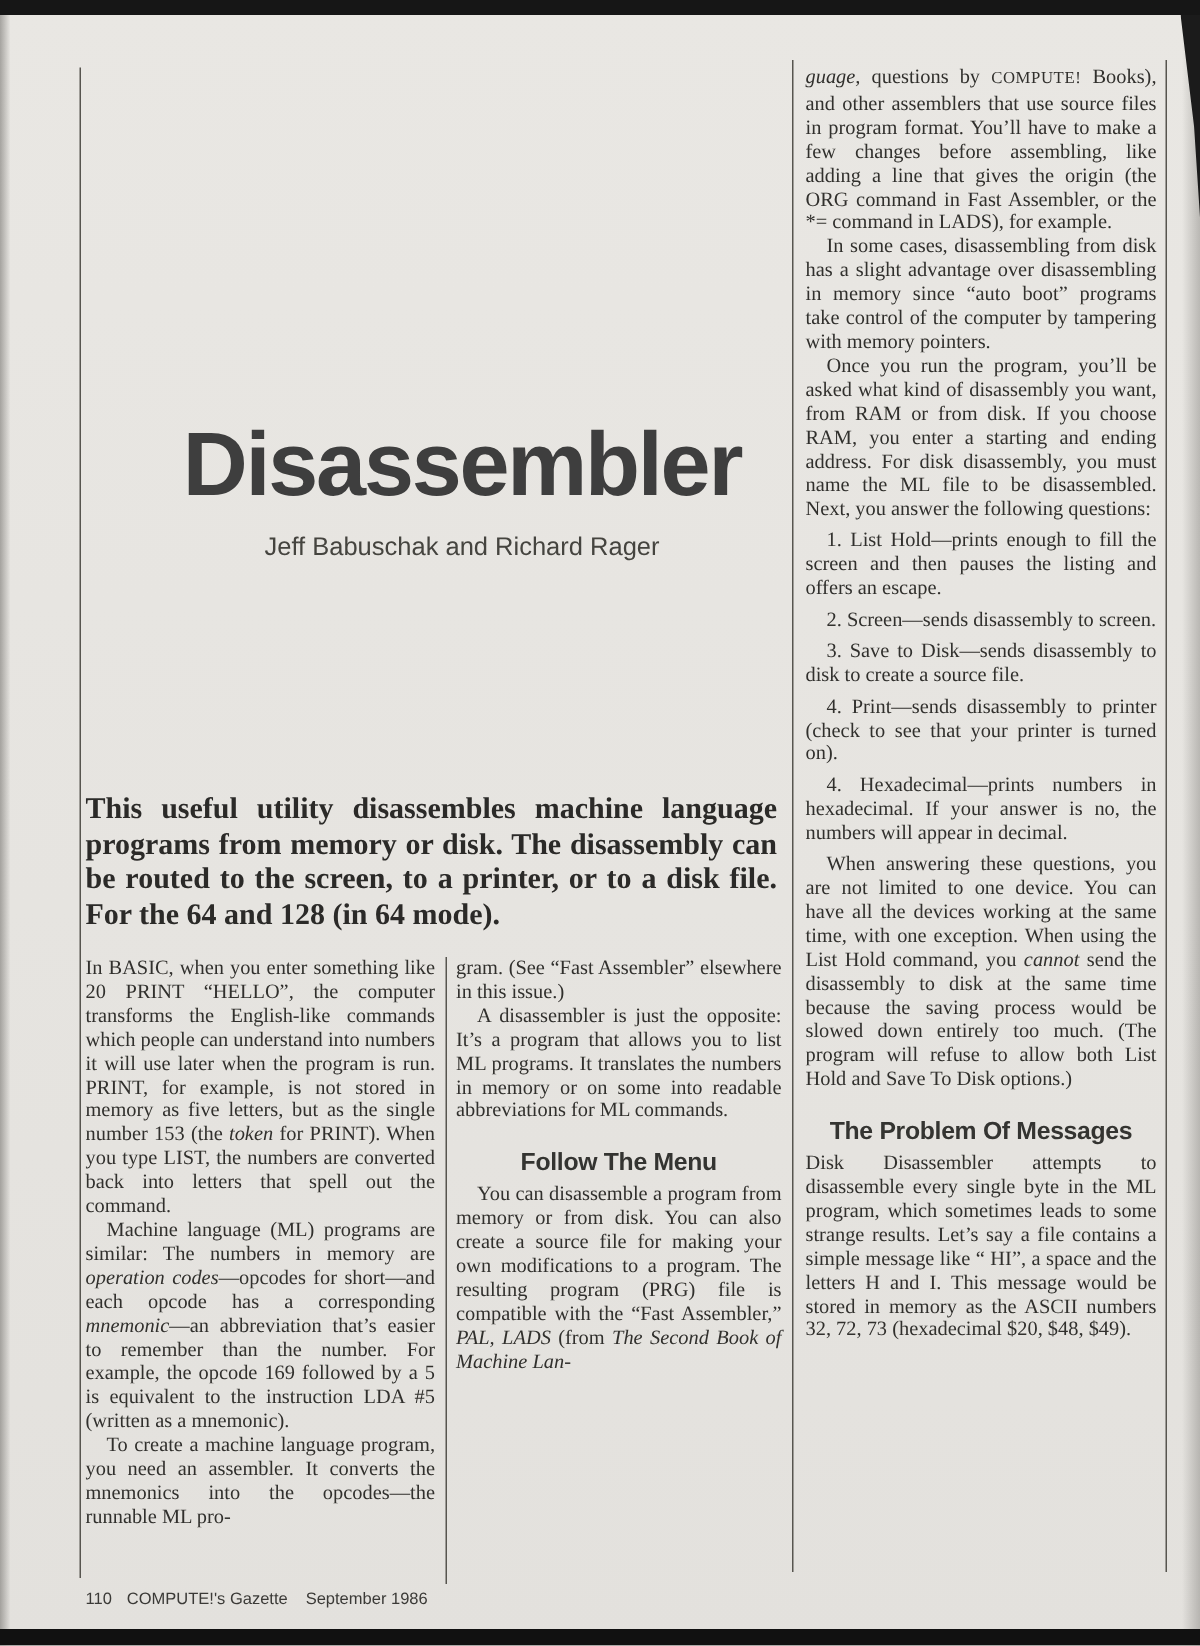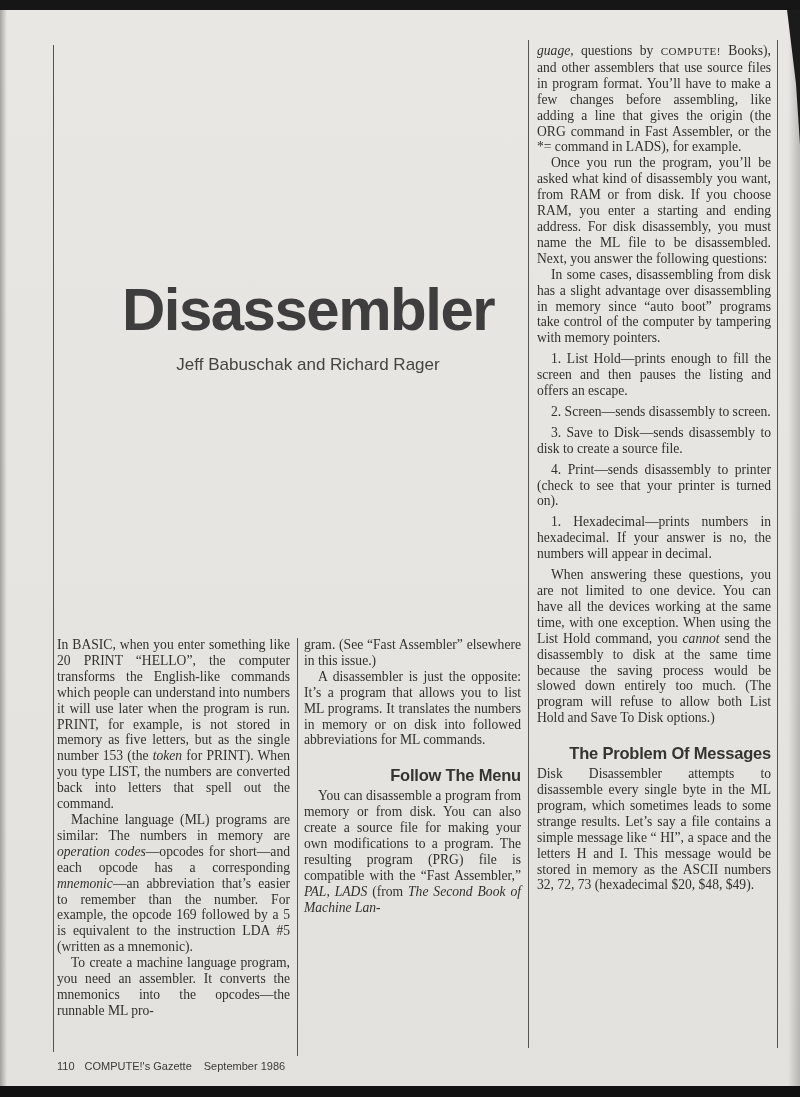--- a/index.html
+++ b/index.html
@@ -37,21 +37,21 @@
 
   .col{position:absolute;font-size:13.6px;line-height:15.9px;text-align:justify;color:#31302d;}
   .col1{left:57px;top:637px;width:233px;height:424px;}
   .col2{left:304px;top:637px;width:217px;height:424px;}
   .col3{left:537px;top:43px;width:234px;height:1016px;}
   .col p{margin:0;}
   .col p.indent{text-indent:14px;}
   .col p.gap{margin-top:5px;}
   .col h3{
     margin:20px 0 4px 0;font-family:"Liberation Sans", sans-serif;
-    font-size:16.5px;color:#343431;text-align:right;letter-spacing:-0.2px;
+    font-size:16.5px;color:#343431;text-align:center;letter-spacing:-0.2px;
   }
   .it{font-style:italic;}
   .sc{font-size:0.82em;letter-spacing:0.4px;}
 
   .footer{
     position:absolute;left:57px;top:1060px;
     font-family:"Liberation Sans", sans-serif;font-size:11px;color:#3b3a37;
   }
   .footer .mag{margin-left:10px;}
   .footer .issue{margin-left:12px;}
@@ -68,41 +68,42 @@
   <div class="rule rule-left"></div>
   <div class="rule rule-c12"></div>
   <div class="rule rule-c23"></div>
   <div class="rule rule-right"></div>
 
   <div class="title-block">
     <h1><br><span>Disassembler</span></h1>
     <div class="byline">Jeff Babuschak and Richard Rager</div>
   </div>
 
+  <div class="standfirst">This useful utility disassembles machine language programs from memory or disk. The disassembly can be routed to the screen, to a printer, or to a disk file. For the 64 and 128 (in 64 mode).</div>
 
   <div class="col col1" id="col1">
       <p><span>In BASIC, when you enter something like 20 PRINT “HELLO”, the computer transforms the English-like commands which people can understand into numbers it will use later when the program is run. PRINT, for example, is not stored in memory as five letters, but as the single number 153 (the </span><span class="it">token</span><span> for PRINT). When you type LIST, the numbers are converted back into letters that spell out the command.</span></p>
       <p class="indent"><span>Machine language (ML) programs are similar: The numbers in memory are </span><span class="it">operation codes</span><span>—opcodes for short—and each opcode has a corresponding </span><span class="it">mnemonic</span><span>—an abbreviation that’s easier to remember than the number. For example, the opcode 169 followed by a 5 is equivalent to the instruction LDA #5 (written as a mnemonic).</span></p>
       <p class="indent"><span>To create a machine language program, you need an assembler. It converts the mnemonics into the opcodes—the runnable ML pro-</span></p>
     </div>
   <div class="col col2" id="col2">
       <p><span>gram. (See “Fast Assembler” elsewhere in this issue.)</span></p>
-      <p class="indent"><span>A disassembler is just the opposite: It’s a program that allows you to list ML programs. It translates the numbers in memory or on disk into followed abbreviations for ML commands.</span></p>
+      <p class="indent"><span>A disassembler is just the opposite: It’s a program that allows you to list ML programs. It translates the numbers in memory or on some into readable abbreviations for ML commands.</span></p>
       <h3>Follow The Menu</h3>
       <p class="indent"><span>You can disassemble a program from memory or from disk. You can also create a source file for making your own modifications to a program. The resulting program (PRG) file is compatible with the “Fast Assembler,” </span><span class="it">PAL, LADS</span><span> (from </span><span class="it">The Second Book of Machine Lan-</span></p>
     </div>
   <div class="col col3" id="col3">
       <p><span class="it">guage,</span><span> questions by </span><span class="sc">COMPUTE!</span><span> Books), and other assemblers that use source files in program format. You’ll have to make a few changes before assembling, like adding a line that gives the origin (the ORG command in Fast Assembler, or the *= command in LADS), for example.</span></p>
+      <p class="indent"><span>In some cases, disassembling from disk has a slight advantage over disassembling in memory since “auto boot” programs take control of the computer by tampering with memory pointers.</span></p>
       <p class="indent"><span>Once you run the program, you’ll be asked what kind of disassembly you want, from RAM or from disk. If you choose RAM, you enter a starting and ending address. For disk disassembly, you must name the ML file to be disassembled. Next, you answer the following questions:</span></p>
-      <p class="indent"><span>In some cases, disassembling from disk has a slight advantage over disassembling in memory since “auto boot” programs take control of the computer by tampering with memory pointers.</span></p>
       <p class="indent gap"><span>1. List Hold—prints enough to fill the screen and then pauses the listing and offers an escape.</span></p>
       <p class="indent gap"><span>2. Screen—sends disassembly to screen.</span></p>
       <p class="indent gap"><span>3. Save to Disk—sends disassembly to disk to create a source file.</span></p>
       <p class="indent gap"><span>4. Print—sends disassembly to printer (check to see that your printer is turned on).</span></p>
-      <p class="indent gap"><span>1. Hexadecimal—prints numbers in hexadecimal. If your answer is no, the numbers will appear in decimal.</span></p>
+      <p class="indent gap"><span>4. Hexadecimal—prints numbers in hexadecimal. If your answer is no, the numbers will appear in decimal.</span></p>
       <p class="indent gap"><span>When answering these questions, you are not limited to one device. You can have all the devices working at the same time, with one exception. When using the List Hold command, you </span><span class="it">cannot</span><span> send the disassembly to disk at the same time because the saving process would be slowed down entirely too much. (The program will refuse to allow both List Hold and Save To Disk options.)</span></p>
       <h3>The Problem Of Messages</h3>
       <p><span>Disk Disassembler attempts to disassemble every single byte in the ML program, which sometimes leads to some strange results. Let’s say a file contains a simple message like “  HI”, a space and the letters H and I. This message would be stored in memory as the ASCII numbers 32, 72, 73 (hexadecimal $20, $48, $49).</span></p>
     </div>
 
   <div class="footer">
     <span>110</span><span class="mag">COMPUTE!'s Gazette</span><span class="issue">September 1986</span>
   </div>
 
 </div>

